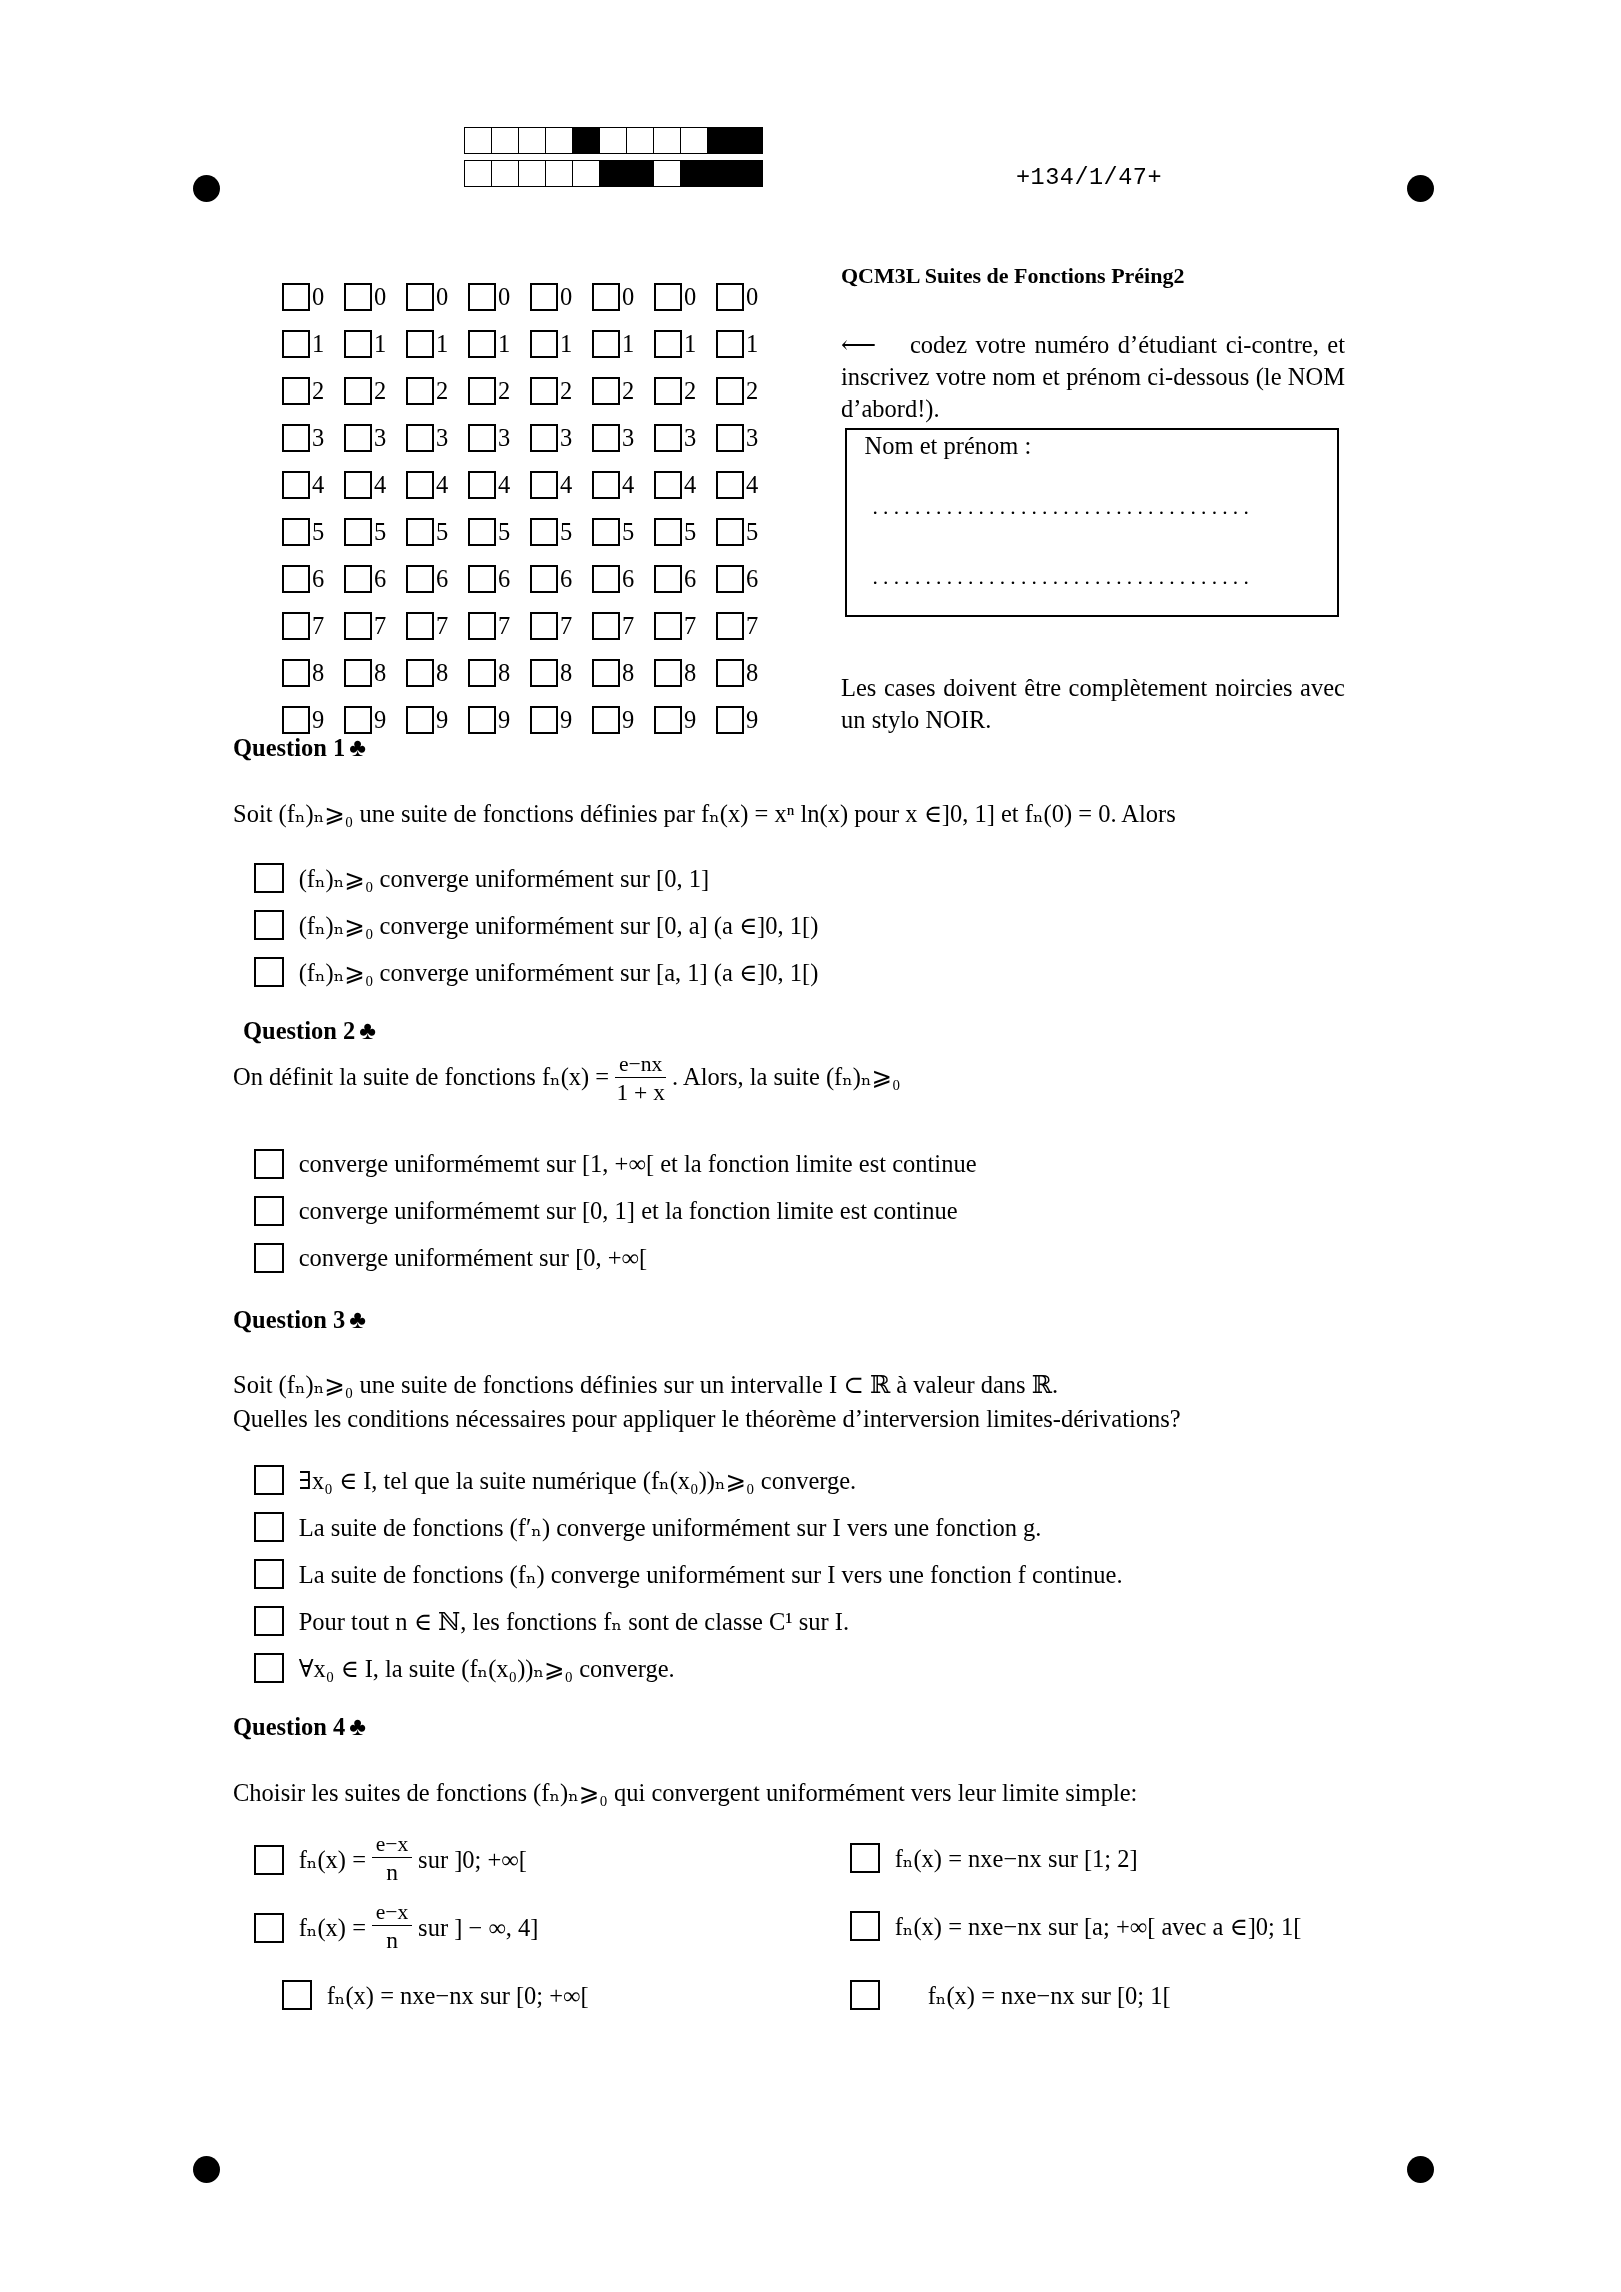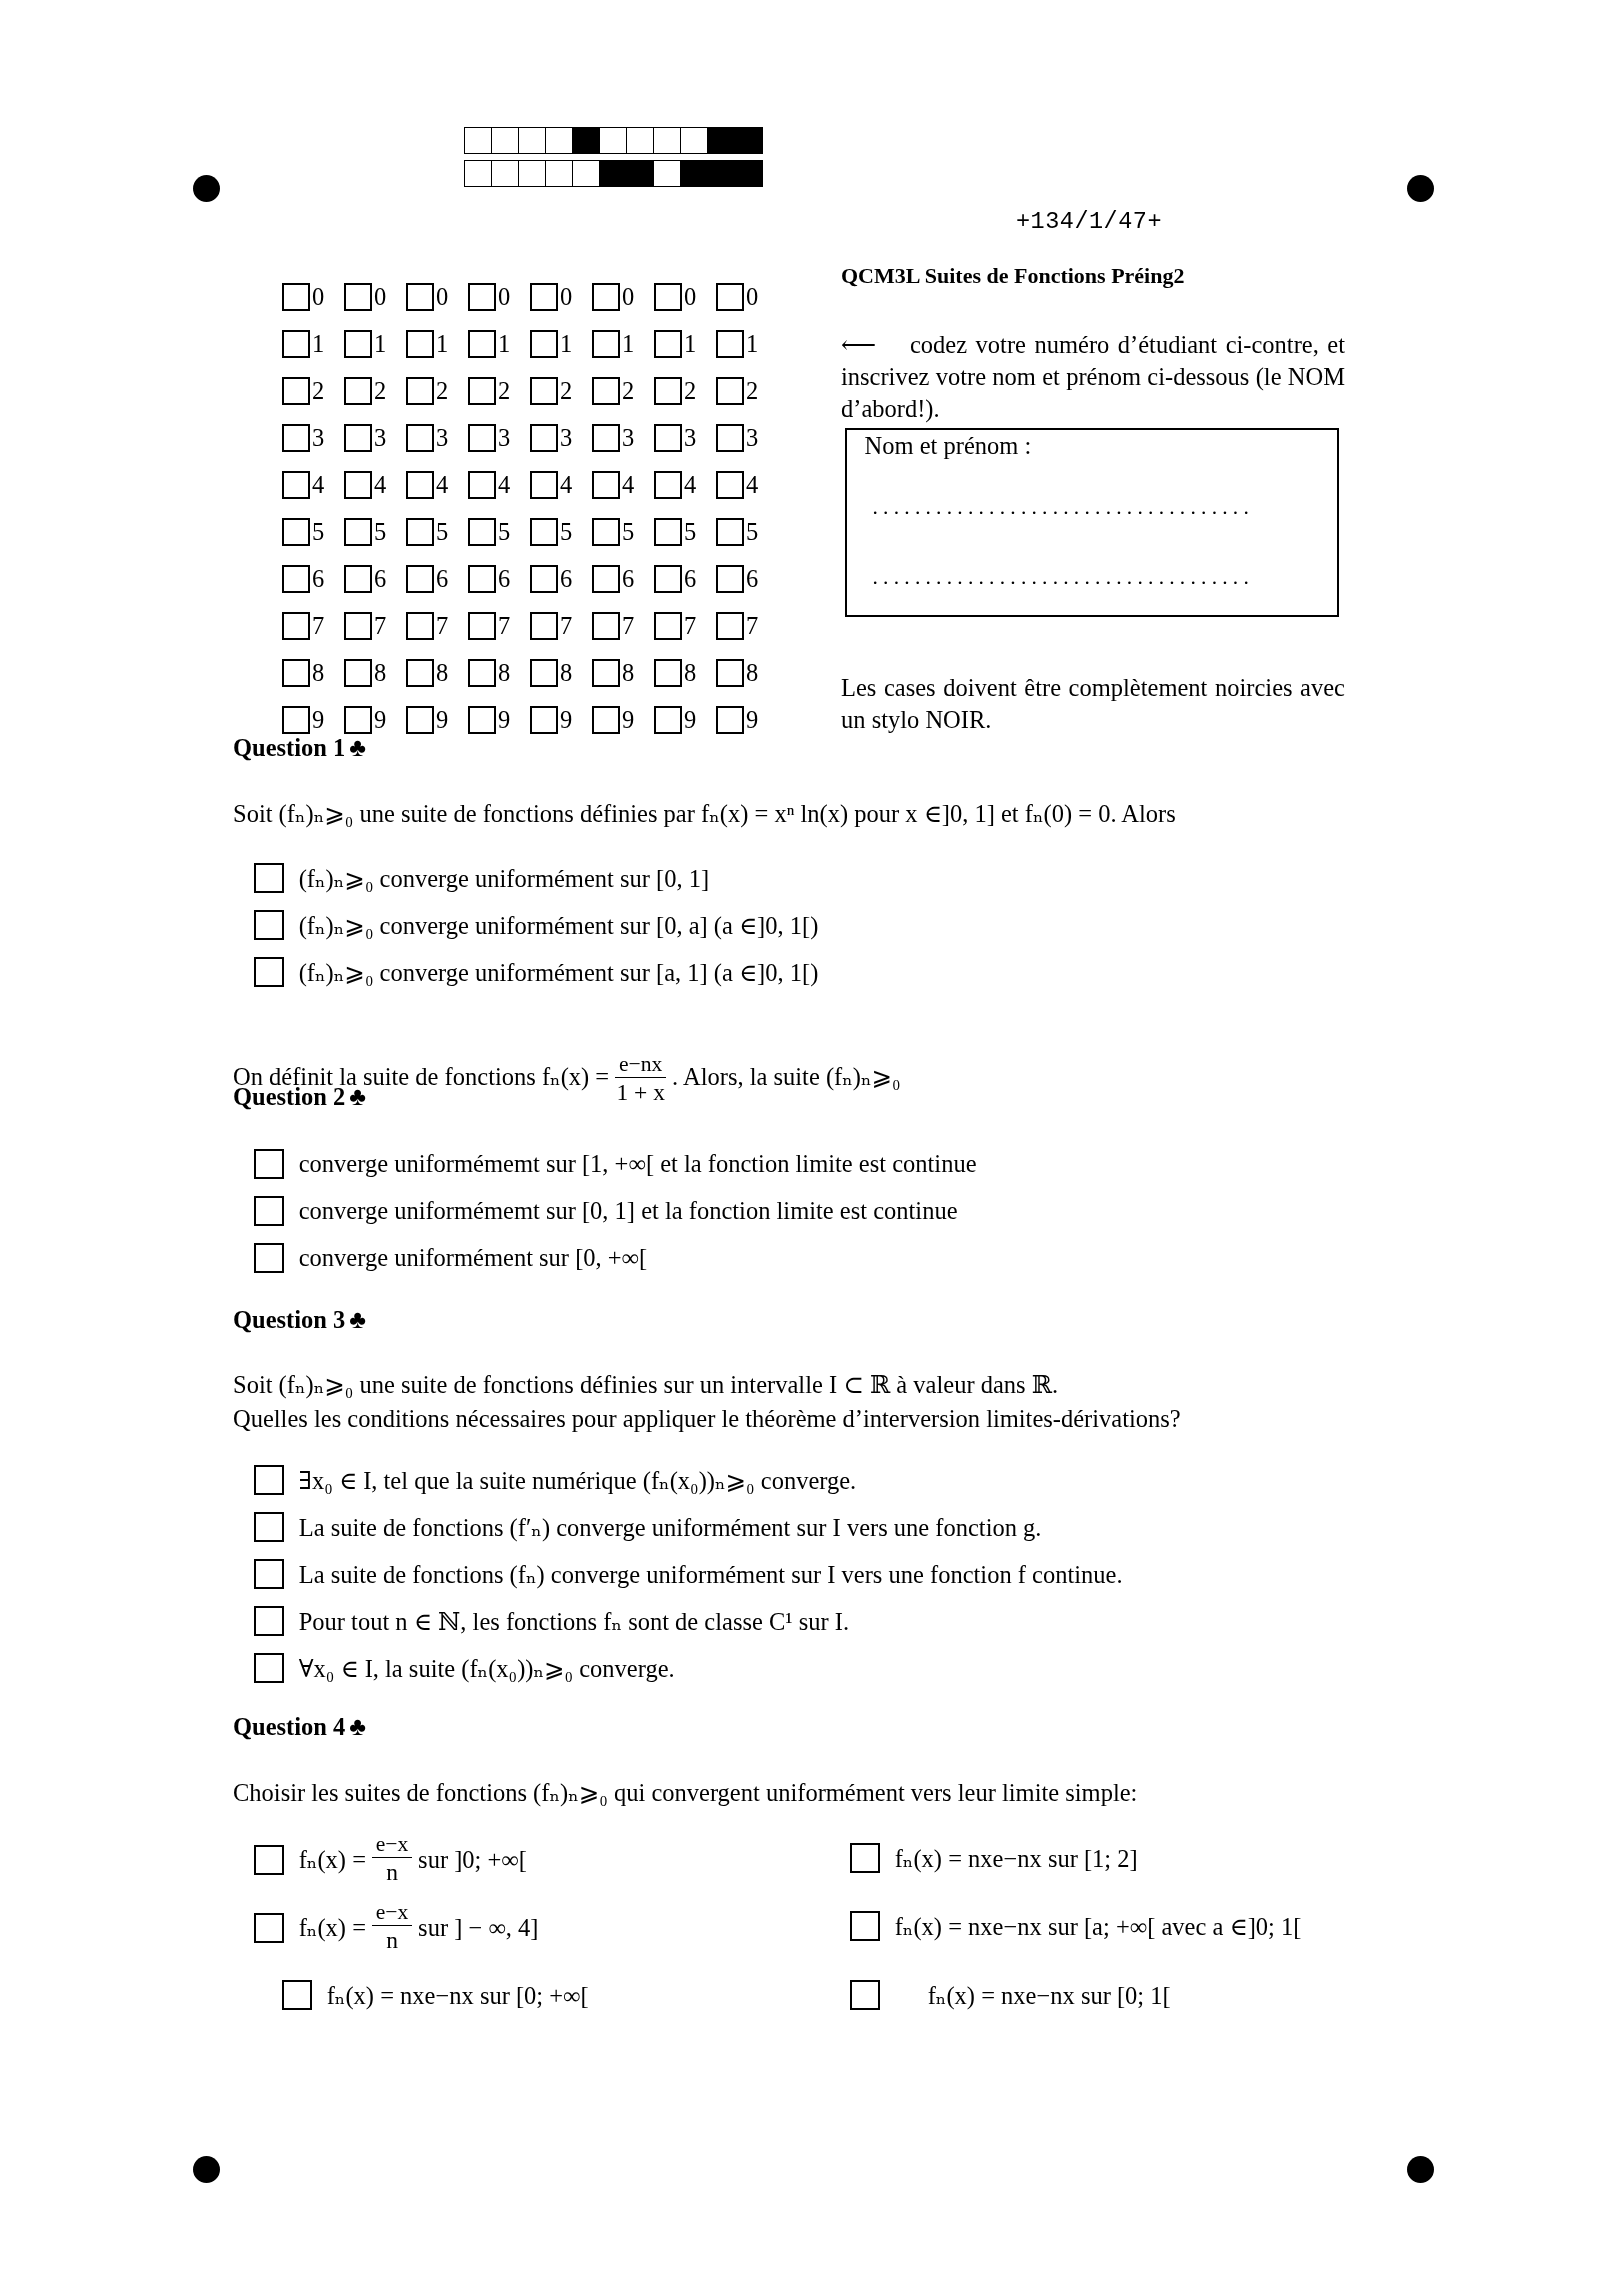--- a/index.html
+++ b/index.html
@@ -2,21 +2,21 @@
 <html><head>
 <meta charset="utf-8">
 <style>
   html, body { margin:0; padding:0; background:#ffffff; }
   body { width:1621px; height:2293px; position:relative; overflow:hidden;
          font-family:"Liberation Serif","DejaVu Serif",serif; color:#000; }
   .dot { position:absolute; width:27.4px; height:27.4px; border-radius:50%; background:#000; }
   .barrow { position:absolute; left:464px; height:26.5px; display:flex; }
   .bcell { width:26.5px; height:24.5px; border:1.5px solid #000; margin-right:-1.5px; background:#fff; box-sizing:content-box; }
   .bcell.on { background:#000; }
-  .code { position:absolute; left:1016px; top:164px; font-family:"Liberation Mono","DejaVu Sans Mono",monospace; font-size:23.5px; letter-spacing:0.5px;margin-top:44px; }
+  .code { position:absolute; left:1016px; top:164px; font-family:"Liberation Mono","DejaVu Sans Mono",monospace; font-size:23.5px; letter-spacing:0.5px; }
   .grid { position:absolute; left:282px; top:283px; }
   .grow { display:flex; height:47px; align-items:flex-start; }
   .gcell { display:flex; align-items:flex-start; width:62px; }
   .gbox { width:28px; height:28px; border:2px solid #000; box-sizing:border-box; }
   .glab { font-size:24.5px; line-height:28px; margin-left:2px; }
   .title { position:absolute; left:841px; top:263px; font-weight:bold; font-size:22px; }
   .instr { position:absolute; left:841px; top:329px; width:504px; font-size:24.5px; line-height:32px; text-align:justify; }
   .instr .arrow { display:inline-block; width:69px; font-size:24.5px; }
   .namebox { position:absolute; left:845px; top:428px; width:494px; height:189px; border:2px solid #000; box-sizing:border-box; }
   .namebox .lbl { position:absolute; left:17.6px; top:2px; font-size:24.5px; }
@@ -432,21 +432,21 @@
   </div>
 <div class="opt" style="left:254px;top:910px;">
     <div class="cb"></div>
     <span>(fₙ)ₙ⩾₀ converge uniformément sur [0, a] (a ∈]0, 1[)</span>
   </div>
 <div class="opt" style="left:254px;top:957px;">
     <div class="cb"></div>
     <span>(fₙ)ₙ⩾₀ converge uniformément sur [a, 1] (a ∈]0, 1[)</span>
   </div>
 
-<div class="qhead" style="top:1082px;">
+<div class="qhead" style="top:1016px;margin-left:10px;">
   <span>Question 2</span><span class="club">♣</span>
 </div>
 <div class="qtext" style="top:1053px;">
   <span>On définit la suite de fonctions fₙ(x) =</span><span class="frac">
       <span class="num">e−nx</span>
       <span class="bar"></span>
       <span class="den">1 + x</span>
     </span><span>. Alors, la suite (fₙ)ₙ⩾₀</span>
 </div>
 <div class="opt" style="left:254px;top:1149px;">

